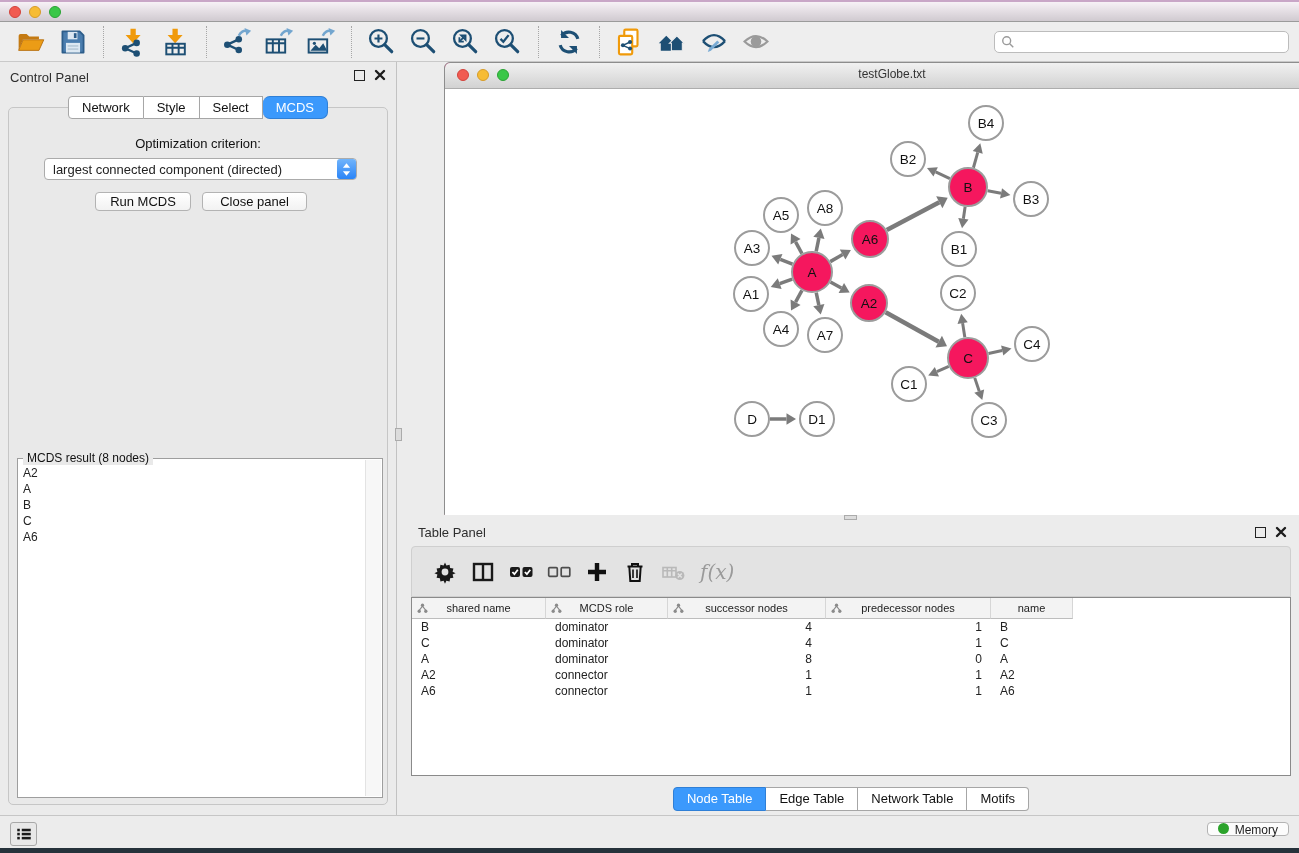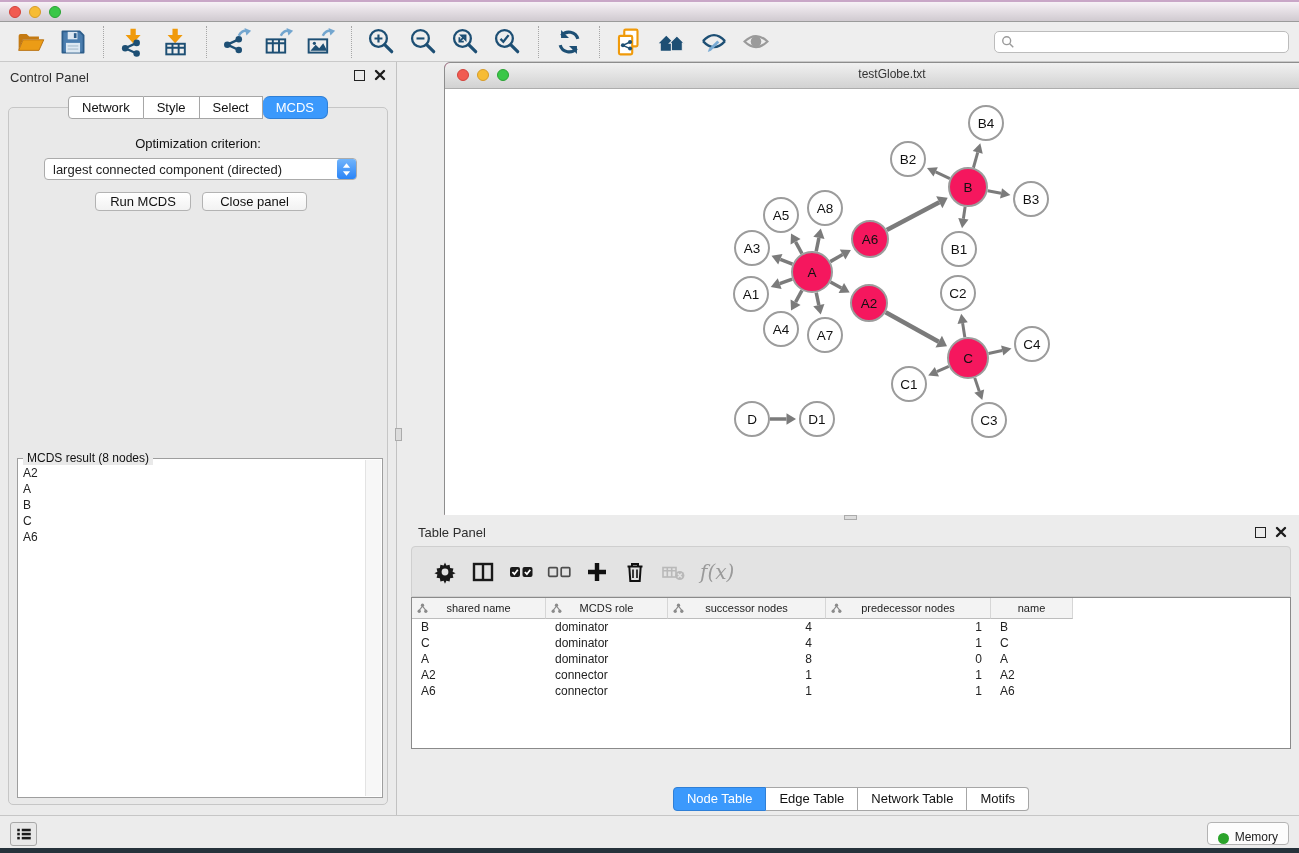--- a/index.html
+++ b/index.html
@@ -87,41 +87,41 @@
   #table-panel{position:absolute;left:403px;top:520px;width:896px;height:295px;background:#ececec;}
   #table-panel .panel-ctrl{right:12px;top:6px;}
   #tp-toolbar{position:absolute;left:8px;top:26px;width:880px;height:51px;background:#e3e3e3;
     border:1px solid #cfcfcf;border-radius:4px 4px 0 0;box-sizing:border-box;
     display:flex;align-items:center;padding-left:14px;}
   .tp-ic{width:26px;height:26px;display:flex;align-items:center;justify-content:center;margin:0 6px;}
   .tp-ic svg{width:24px;height:24px;}
   .tp-ic.off{opacity:.55;}
   .fx{font-family:"DejaVu Serif",serif;font-style:italic;font-size:20px;color:#9a9a9a;margin-left:8px;}
 
-  #tp-table{position:absolute;left:8px;top:77px;width:880px;height:152px;background:#fff;
+  #tp-table{position:absolute;left:8px;top:77px;width:880px;height:179px;background:#fff;
     border:1px solid #8a8a8a;box-sizing:border-box;overflow:hidden;}
   #tp-head{position:absolute;left:0;top:0;height:21px;}
   .th{position:absolute;top:0;height:21px;background:#f3f3f3;border-right:1px solid #d6d6d6;
     border-bottom:1px solid #bdbdbd;box-sizing:border-box;font-size:11px;color:#222;
     display:flex;align-items:center;justify-content:center;}
   .th .col-ic{position:absolute;left:5px;top:5px;}
   #tp-rows{position:absolute;left:0;top:22px;right:0;}
   .tr{position:relative;height:16px;font-size:12px;}
   .td{position:absolute;top:0;height:16px;line-height:15px;box-sizing:border-box;white-space:nowrap;}
 
   #tp-tabs{position:absolute;left:0;width:896px;top:267px;display:flex;justify-content:center;}
   #tp-tabs .seg-btn{height:22px;line-height:22px;}
 
   
   #statusbar{position:absolute;left:0;top:815px;width:1299px;height:33px;background:#ececec;
     border-top:1px solid #c6c6c6;box-sizing:border-box;}
   #list-btn{position:absolute;left:10px;top:6px;width:27px;height:24px;background:#e8e8e8;
     border:1px solid #a8a8a8;border-radius:3px;display:flex;align-items:center;justify-content:center;box-sizing:border-box;}
-  #memory-btn{position:absolute;right:10px;top:6px;height:23px;background:#fcfcfc;border:1px solid #b3b3b3;
-    border-radius:4px;display:flex;align-items:flex-end;gap:6px;padding:0 10px;font-size:12px;box-sizing:border-box;}
+  #memory-btn{position:absolute;right:10px;top:6px;height:14px;background:#fcfcfc;border:1px solid #b3b3b3;
+    border-radius:4px;display:flex;align-items:flex-start;gap:6px;padding:0 10px;font-size:12px;box-sizing:border-box;}
   #memory-dot{width:11px;height:11px;border-radius:50%;}
 
   #desktop-strip{position:absolute;left:0;top:848px;width:1299px;height:5px;background:#26323b;}
 </style>
 </head>
 <body>
 
 <div id="app">
 
   <div id="titlebar">

